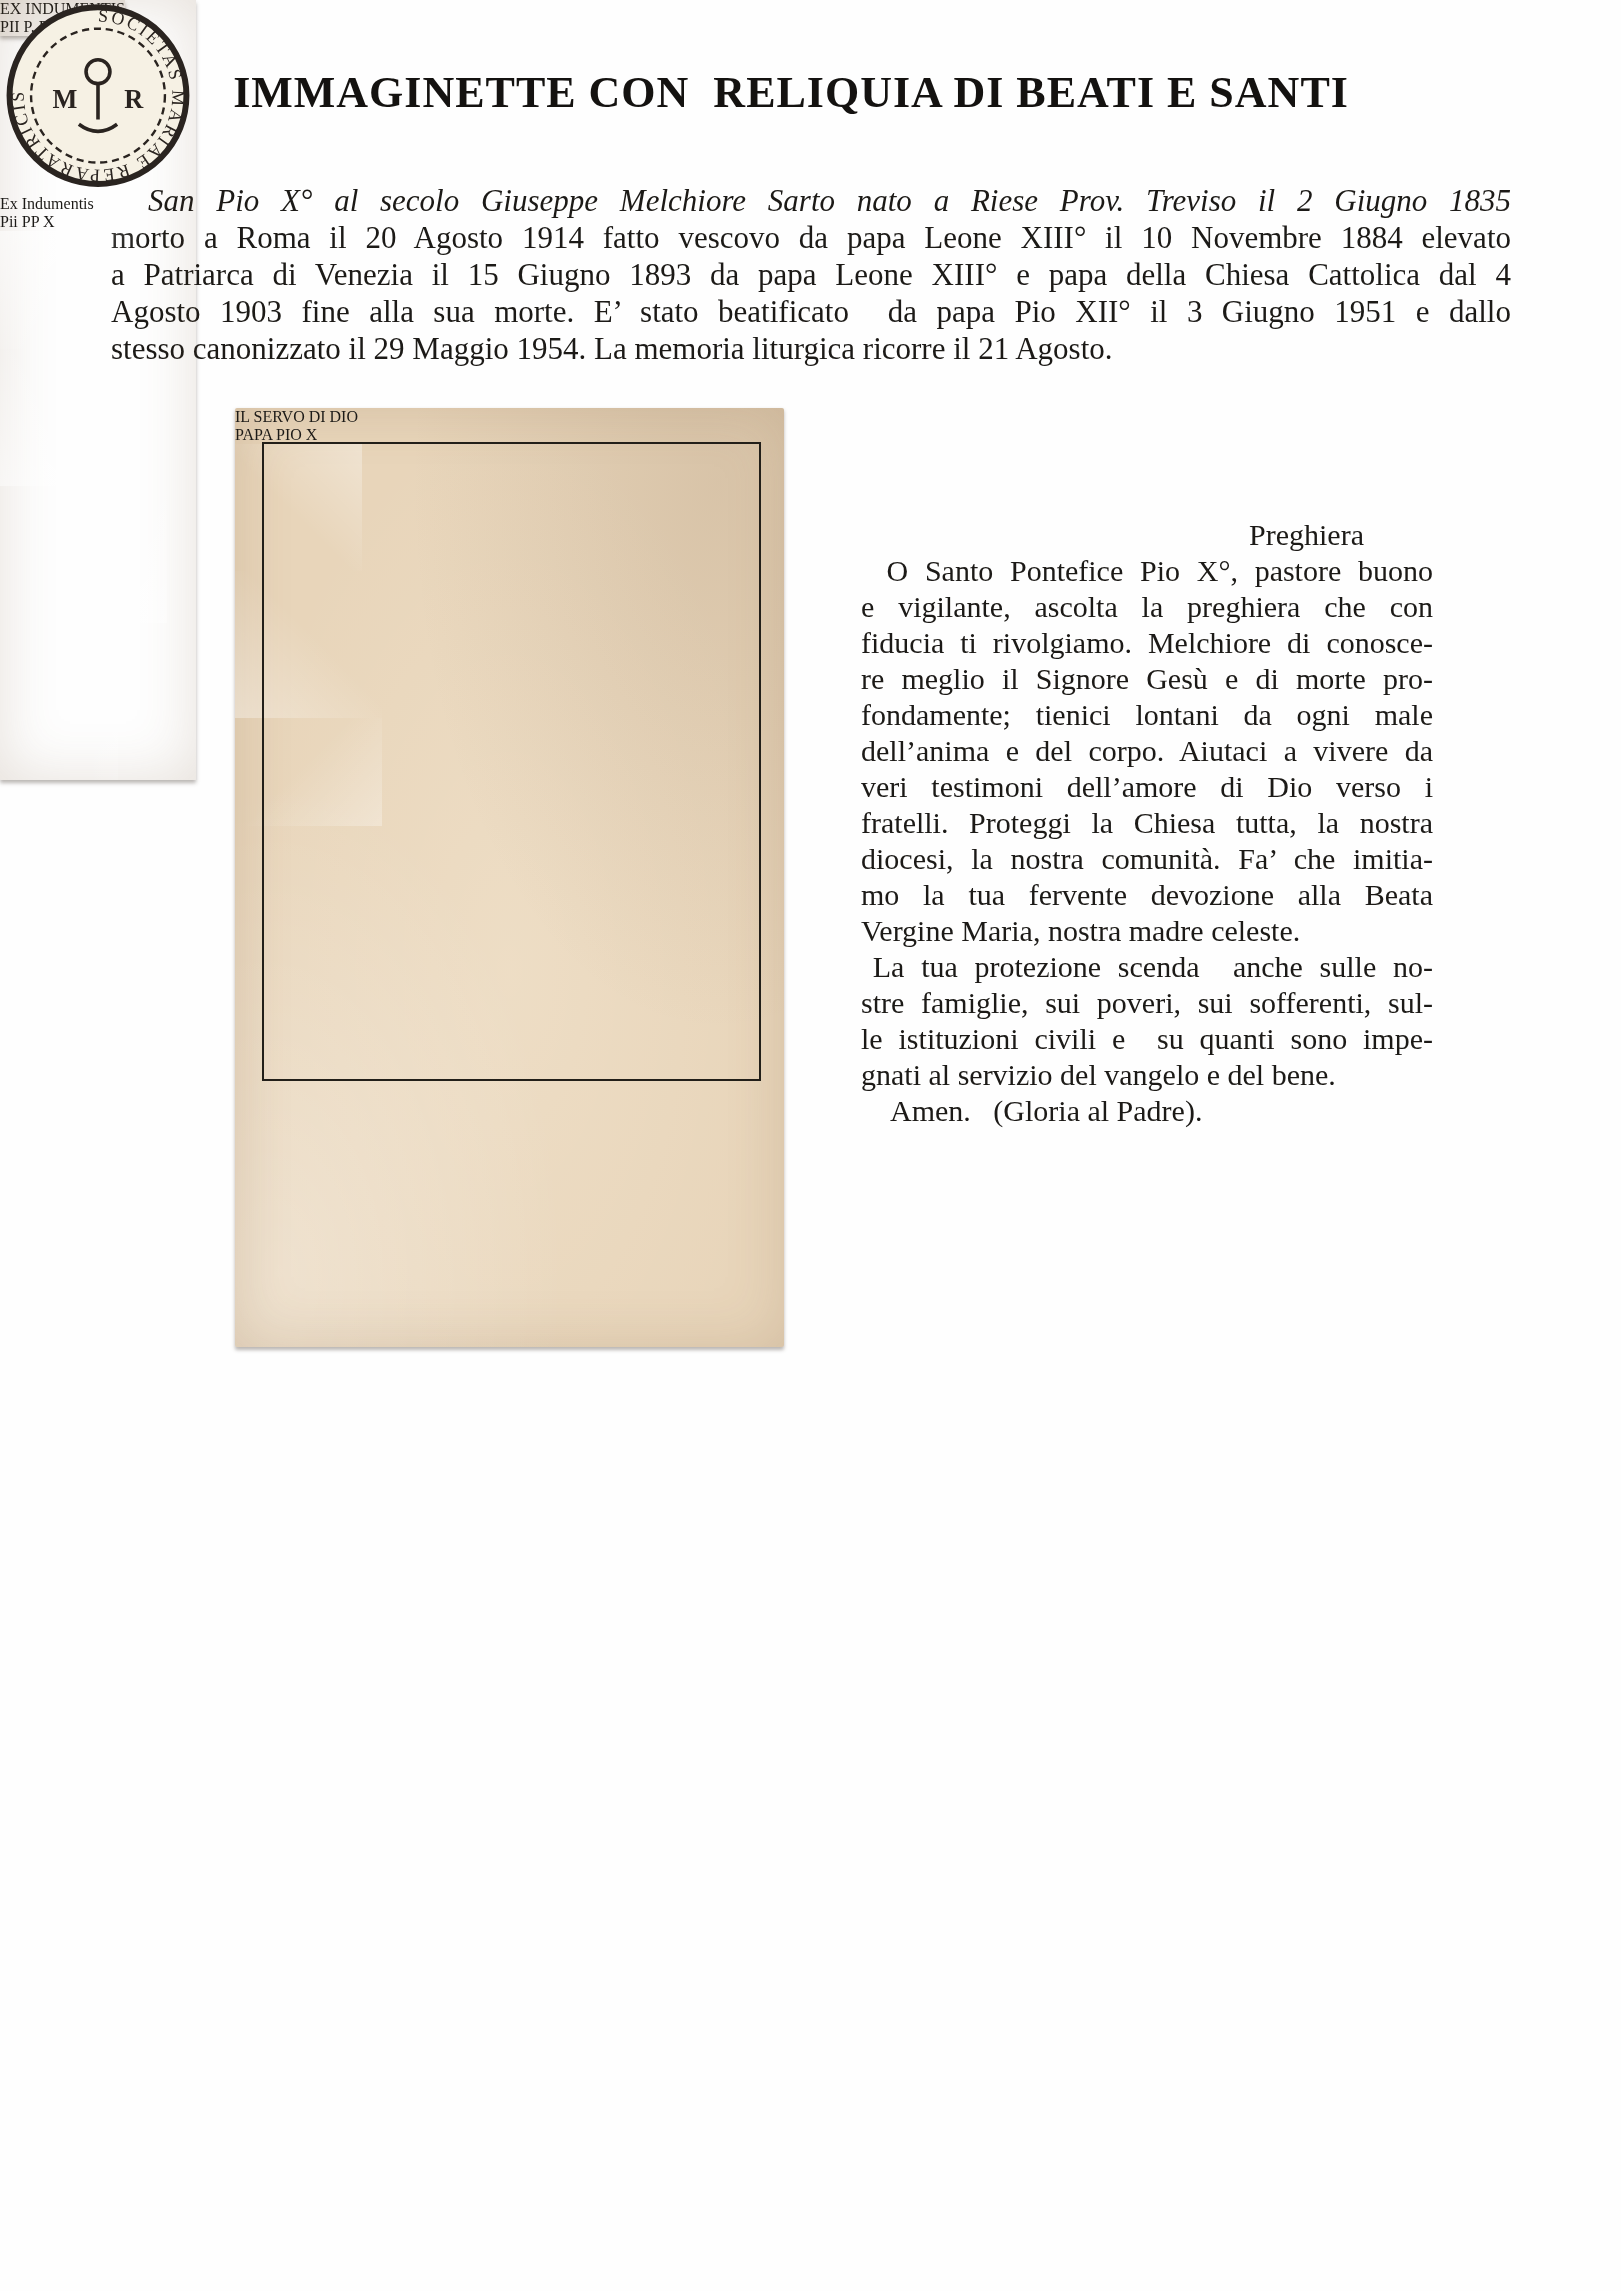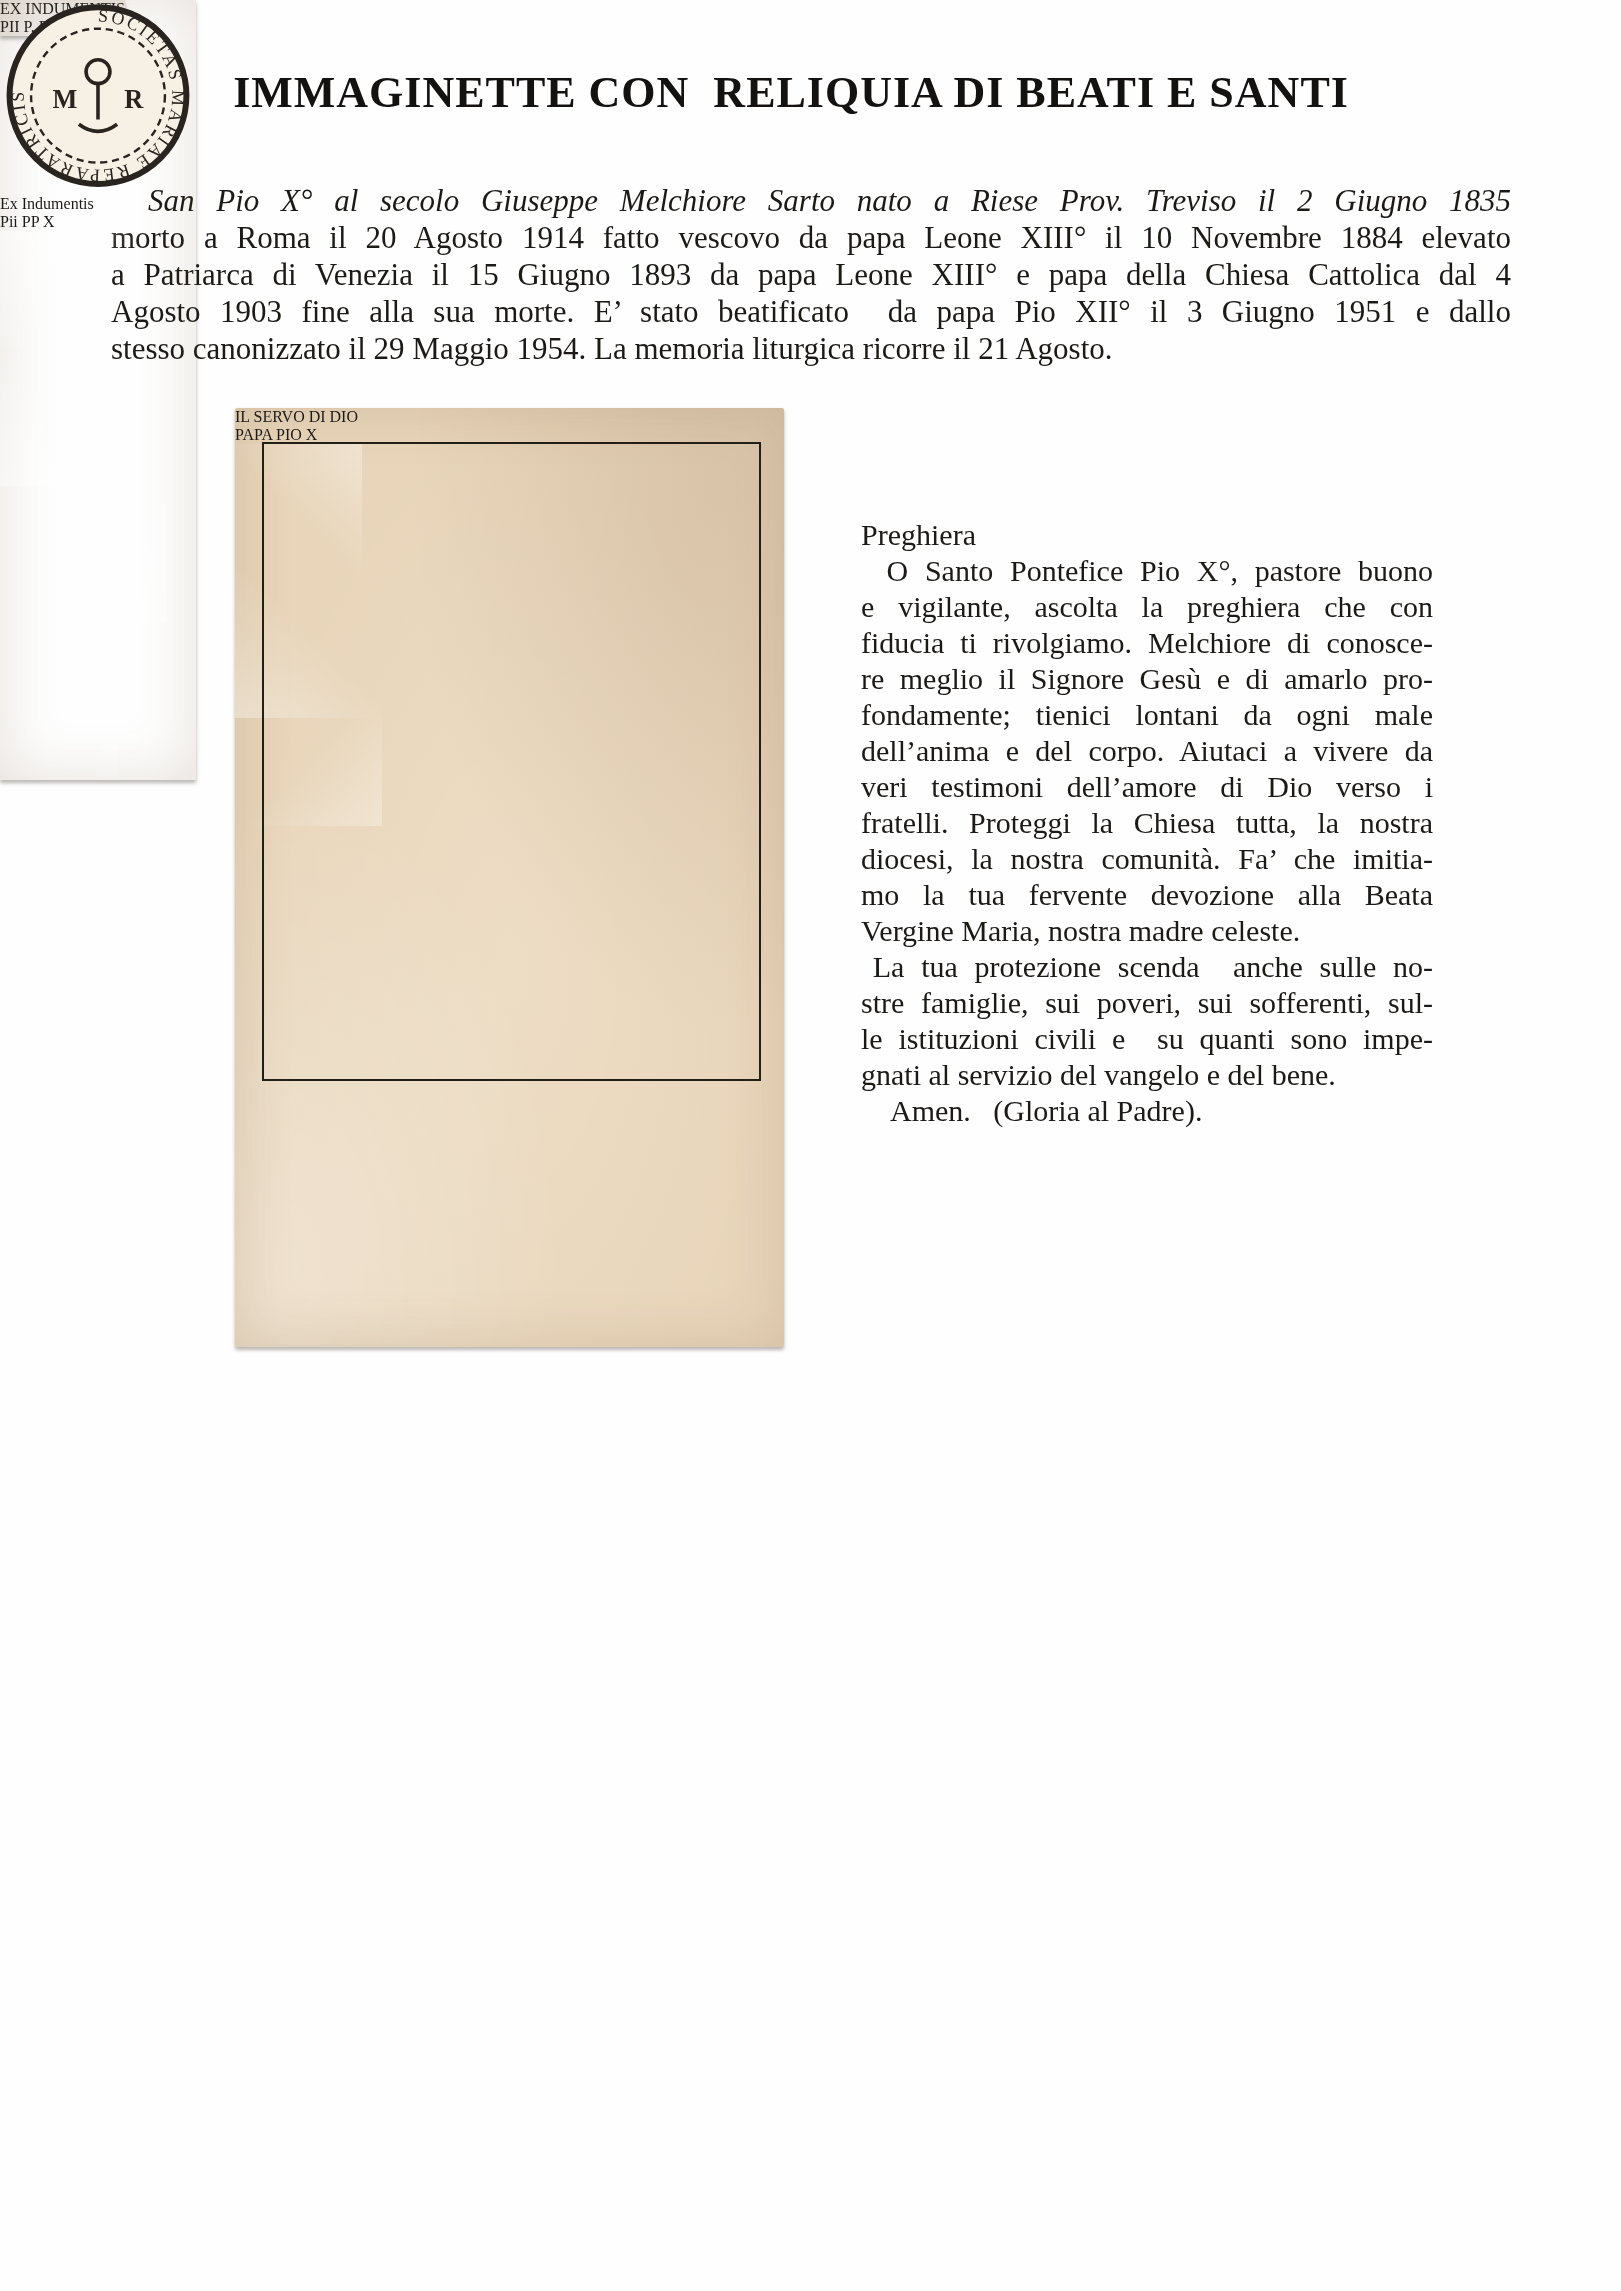--- a/index.html
+++ b/index.html
@@ -12,21 +12,21 @@
   .intro{position:absolute;left:111px;top:182px;width:1400px;font-size:31px;line-height:37px;}
   .tline{white-space:pre-wrap;}
   .just{text-align:justify;text-align-last:justify;}
   .ind38{padding-left:37px;font-style:italic;}
   .ind26{padding-left:25.5px;}
   .ind12{padding-left:11.8px;}
   .ind30{padding-left:29px;}
 
   
   .prayer{position:absolute;left:861px;top:517px;width:572px;font-size:30px;line-height:36px;}
-  .prayer-head{text-align:left;padding-right:69px;}
+  .prayer-head{text-align:right;padding-right:69px;}
   .amen{}
 
   
   .card{position:absolute;box-shadow:0 2.9px 3.9px rgba(60,50,40,.35), inset 0 0 59px rgba(120,90,55,.18);}
 
   
   .card1{left:235px;top:408px;width:549px;height:939px;background-color:#e8d5ba;
          background-image:radial-gradient(ellipse at 88% 8%, rgba(120,90,60,.14), transparent 45%),
                           radial-gradient(ellipse at 8% 92%, rgba(255,255,255,.30), transparent 40%),
                           radial-gradient(ellipse at 50% 60%, rgba(255,246,230,.25), transparent 70%);
@@ -217,21 +217,21 @@
     <div class="crease" style="right:0;top:0;width:127px;height:127px;background:linear-gradient(225deg, rgba(255,255,255,.35), transparent 55%);"></div>
     <div class="crease" style="left:0;bottom:0;width:147px;height:147px;background:linear-gradient(45deg, rgba(255,255,255,.35), transparent 55%);"></div>
     <div class="crease" style="right:0;bottom:0;width:147px;height:108px;background:linear-gradient(315deg, rgba(255,255,255,.3), transparent 55%);"></div>
   </div>
 
   <div class="prayer">
     <div class="prayer-head tline">Preghiera</div>
     <div class="tline just ind26">O Santo Pontefice Pio X°, pastore buono</div>
     <div class="tline just">e vigilante, ascolta la preghiera che con</div>
     <div class="tline just">fiducia ti rivolgiamo. Melchiore di conosce-</div>
-    <div class="tline just">re meglio il Signore Gesù e di amarlo pro-</div>
+    <div class="tline just">re meglio il Signore Gesù e di morte pro-</div>
     <div class="tline just">fondamente; tienici lontani da ogni male</div>
     <div class="tline just">dell’anima e del corpo. Aiutaci a vivere da</div>
     <div class="tline just">veri testimoni dell’amore di Dio verso i</div>
     <div class="tline just">fratelli. Proteggi la Chiesa tutta, la nostra</div>
     <div class="tline just">diocesi, la nostra comunità. Fa’ che imitia-</div>
     <div class="tline just">mo la tua fervente devozione alla Beata</div>
     <div class="tline">Vergine Maria, nostra madre celeste.</div>
     <div class="tline just ind12">La tua protezione scenda  anche sulle no-</div>
     <div class="tline just">stre famiglie, sui poveri, sui sofferenti, sul-</div>
     <div class="tline just">le istituzioni civili e  su quanti sono impe-</div>

